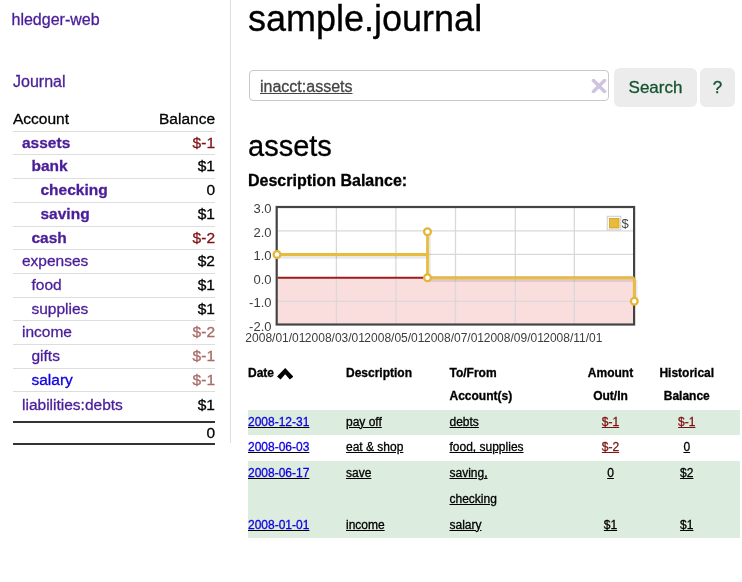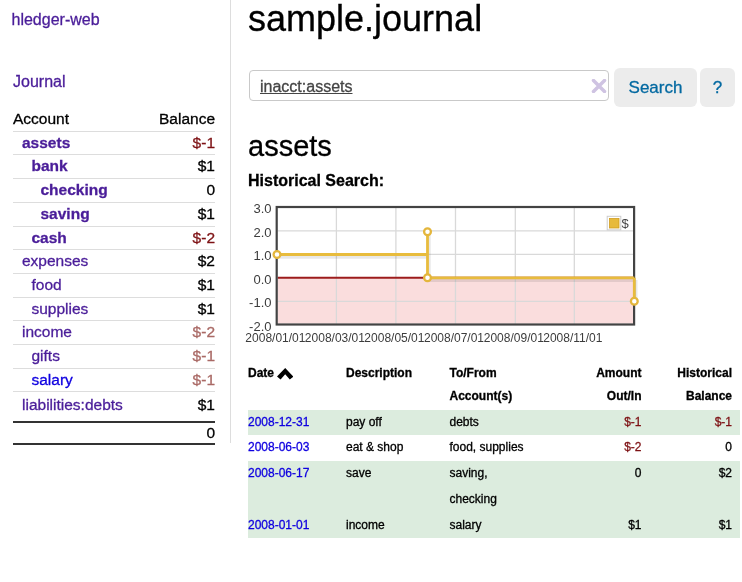--- a/index.html
+++ b/index.html
@@ -22,31 +22,31 @@
 .pl { color:#4a1d99; }
 .bl { color:#0f00e0; }
 .bold { font-weight:bold; }
 .neg1 { color:#7e1215; }
 .neg2 { color:#aa6a66; }
 
 
 #h1 { position:absolute; left:248px; top:0.5px; font-size:36px; line-height:35px; font-weight:normal; }
 #searchbox { position:absolute; left:249px; top:70px; width:348px; height:29px; border:1px solid #c9c9c9; border-radius:4px; padding-left:10px; font-size:16px; color:#454545; line-height:31px;text-decoration:underline; }
 #clearx { position:absolute; left:591px; top:79px; width:16px; height:14px; }
-.btn { position:absolute; top:68px; height:39px; background:#ececec; border-radius:6px; font-size:17px; color:#0369a1; text-align:center; line-height:39px; }
+.btn { position:absolute; top:68px; height:39px; background:#ececec; border-radius:6px; font-size:17px; color:#14532d; text-align:center; line-height:39px; }
 #btn-search { left:614px; width:83px; }
 #btn-q { left:700px; width:35px; }
 #h2 { position:absolute; left:248px; top:132px; font-size:29px; line-height:29px; font-weight:normal; }
 #histlab { position:absolute; left:248px; top:172px; font-size:16px; font-weight:bold; }
 #chart { position:absolute; left:230px; top:195px; }
 
 #regtbl { position:absolute; left:248px; top:360px; width:491.5px; border-collapse:collapse; font-size:12px; table-layout:fixed; }
 #regtbl th { font-weight:bold; text-align:left; vertical-align:top; line-height:22.6px; padding:2px 0 2.6px 0; }
-#regtbl td { padding:0; line-height:25.7px; vertical-align:top; }
-#regtbl th.r, #regtbl td.r { text-align:right; }
+#regtbl td { padding:0; line-height:25.7px; vertical-align:top;text-decoration:underline; }
+#regtbl th.r, #regtbl td.r { text-align:center; }
 #regtbl td.last, #regtbl th.last { padding-right:7.5px; }
 #regtbl tr.g td { background:#dcecde; }
 </style>
 </head>
 <body>
 
 <div id="sidebar"></div>
 <a id="brand" href="#">hledger-web</a>
 <a id="journal" href="#">Journal</a>
 <table id="acctbl">
@@ -111,21 +111,21 @@
   </table>
 
 <h1 id="h1">sample.journal</h1>
 <div id="searchbox">inacct:assets</div>
 <svg id="clearx" viewBox="0 0 16 14">
     <path d="M2.5 1.5 L13.5 12.5 M13.5 1.5 L2.5 12.5" stroke="#cfc3e2" stroke-width="3.5" stroke-linecap="round"></path>
   </svg>
 <div class="btn" id="btn-search">Search</div>
 <div class="btn" id="btn-q">?</div>
 <h2 id="h2">assets</h2>
-<div id="histlab">Historical Search:</div>
+<div id="histlab">Description Balance:</div>
 
 <svg id="chart" width="512" height="155" viewBox="0 0 512 155">
 
   <rect x="47.7" y="83" width="356.2" height="45.5" fill="#fadddd"></rect>
 
   <g stroke="#d9d9d9" stroke-width="1.3" fill="none">
     <path d="M106.4 13 V128.5 M165.9 13 V128.5 M225.5 13 V128.5 M285.3 13 V128.5 M344.3 13 V128.5"></path>
     <path d="M47.7 35.9 H404 M47.7 59.4 H404 M47.7 106.4 H404"></path>
   </g>
 

